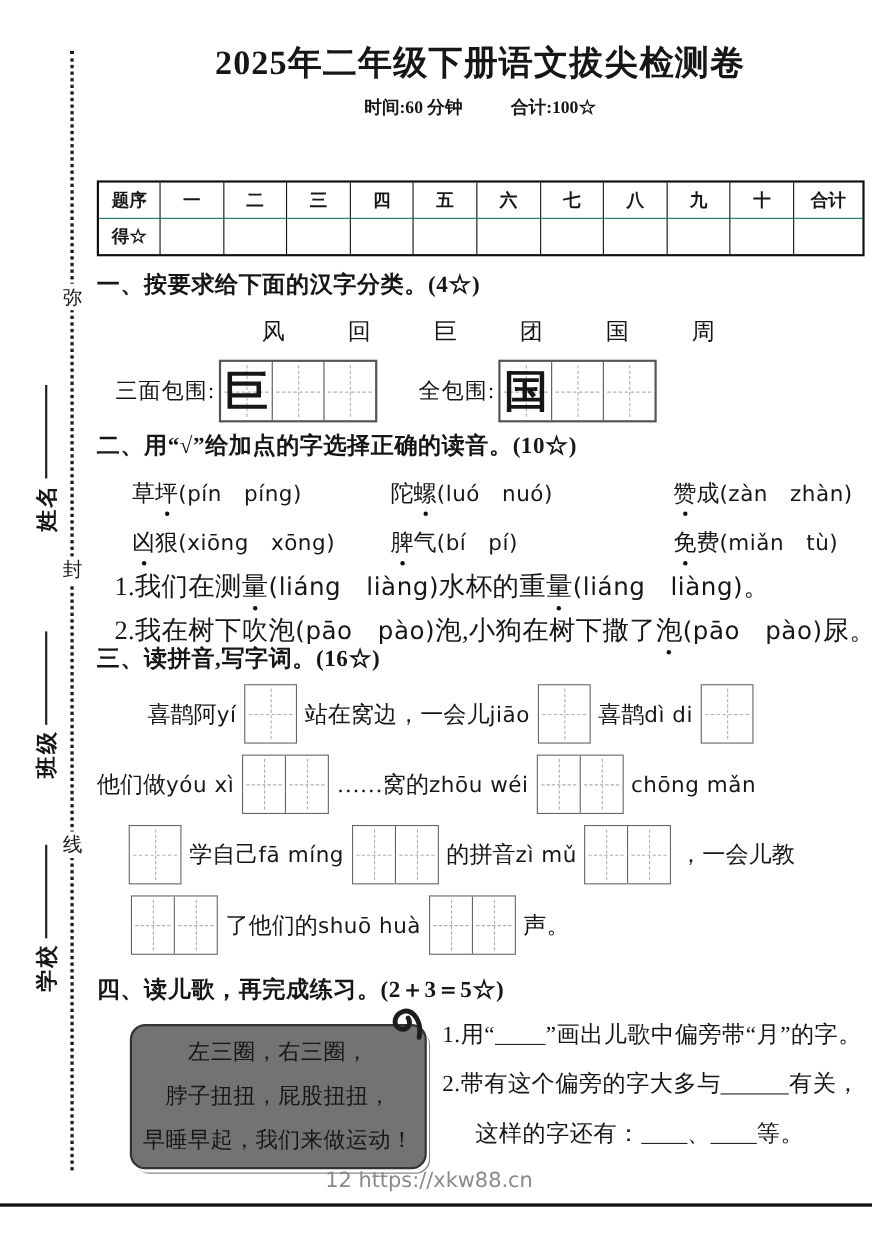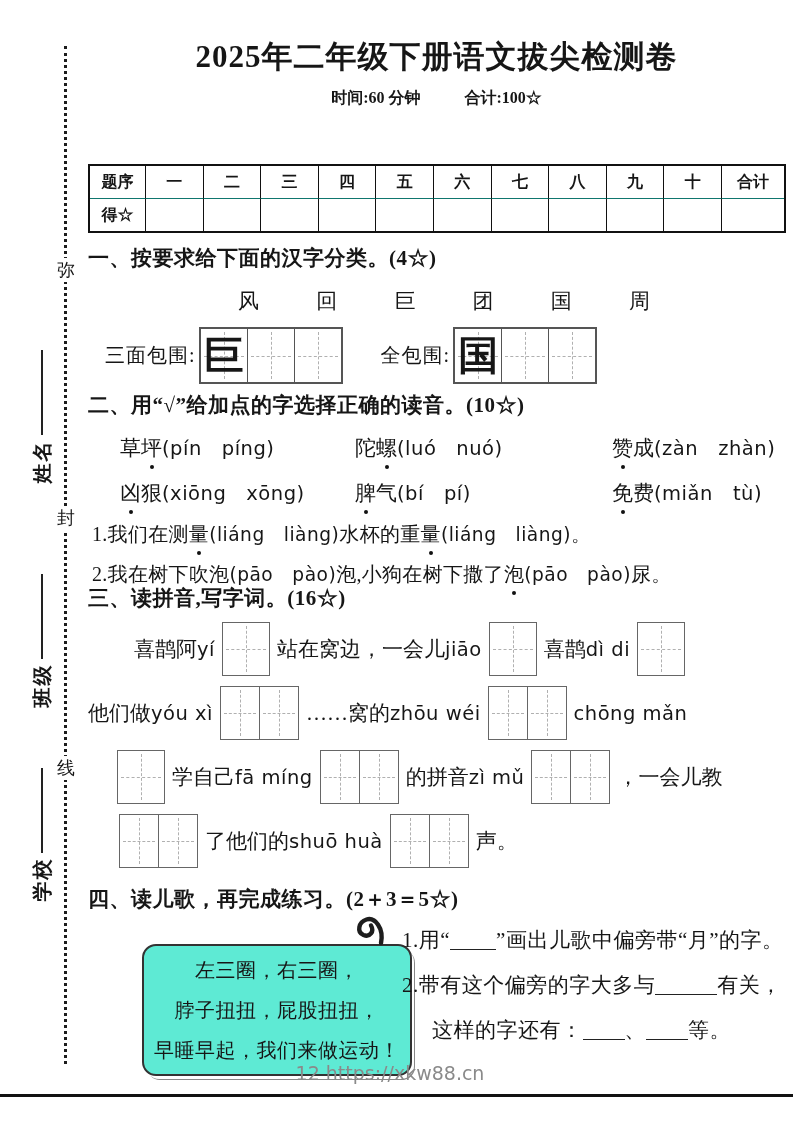--- a/index.html
+++ b/index.html
@@ -49,37 +49,37 @@
   .tzg .tcell:last-child{border-right:none;}
   .tcell::before,.wcell::before{content:"";position:absolute;left:3px;right:3px;top:50%;border-top:1px dashed #b0b0b0;}
   .tcell::after,.wcell::after{content:"";position:absolute;top:3px;bottom:3px;left:50%;border-left:1px dashed #b0b0b0;}
   .answer-char{position:absolute;inset:0;display:flex;align-items:center;justify-content:center;font-size:40px;font-weight:700;z-index:2;}
   .gap2{margin-left:38px;}
 
   
   .word-row{display:flex;margin:12px 0 0 32px;font-size:21px;line-height:32px;}
   .word-row .wi0{width:235px;}
   .word-row .wi1{width:257px;}
-  .sentence{margin:9px 0 0 4px;font-size:20px;line-height:31px;letter-spacing:0.3px;white-space:nowrap;}
+  .sentence{margin:9px 0 0 16px;font-size:24px;line-height:31px;letter-spacing:0.3px;white-space:nowrap;}
   .py{font-family:"DejaVu Sans", sans-serif;font-size:0.93em;letter-spacing:0.5px;}
   .dotted{position:relative;display:inline-block;}
   .dotted::after{content:"";position:absolute;left:50%;bottom:-5px;width:4px;height:4px;border-radius:50%;background:#111;transform:translateX(-50%);}
 
   
   .wline{display:flex;align-items:center;height:64px;font-size:21px;white-space:nowrap;}
   .wline.l0{margin-left:46px;margin-top:4px;}
   .wline.l1{margin-left:22px;}
   .wline.l3{margin-left:24px;}
   .wbox{display:inline-flex;border:1.7px solid #666;margin:0 7px;background:#fff;}
   .wcell{position:relative;width:38px;height:52px;border-right:1px solid #666;}
   .wcell:last-child{border-right:none;}
   .wbox.single .wcell{width:46px;}
 
   
-  .rhyme-card{position:absolute;left:30px;top:60px;width:266px;height:128px;border:2.5px solid #333;border-radius:14px;background:#5eead4;box-shadow:3px 4px 0 -1px #fff, 4px 5px 0 -1px #888;display:flex;flex-direction:column;justify-content:center;align-items:center;margin-left:24px;}
+  .rhyme-card{position:absolute;left:30px;top:47px;width:266px;height:128px;border:2.5px solid #333;border-radius:14px;background:#737373;box-shadow:3px 4px 0 -1px #fff, 4px 5px 0 -1px #888;display:flex;flex-direction:column;justify-content:center;align-items:center;}
   .rhyme-line{font-size:20px;line-height:40px;font-weight:500;letter-spacing:0.5px;}
   .spiral{position:absolute;left:262px;top:26px;width:42px;height:42px;z-index:3;}
   .questions{position:absolute;left:314px;top:34px;width:392px;}
   .question{font-size:21px;line-height:45px;padding-left:30px;text-indent:-30px;letter-spacing:0.5px;}
   .blankline{display:inline-block;height:0;border-bottom:1.8px solid #222;vertical-align:-3px;}
 
   
   .footer{position:absolute;left:0;top:1062px;width:780px;text-align:center;font-family:"DejaVu Sans", sans-serif;font-size:19px;color:#8a8a8a;}
   .bottom-rule{position:absolute;left:0;top:1094px;width:793px;height:3px;background:#111;}
 </style>

